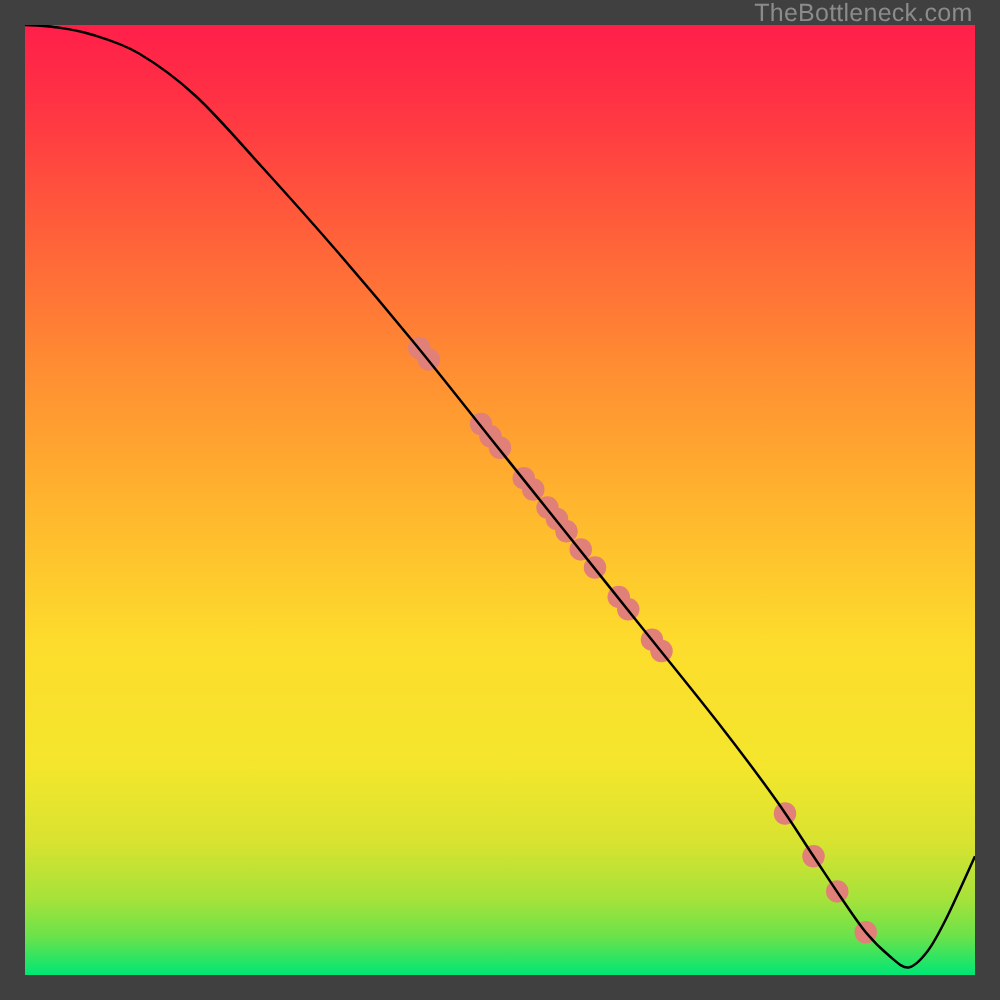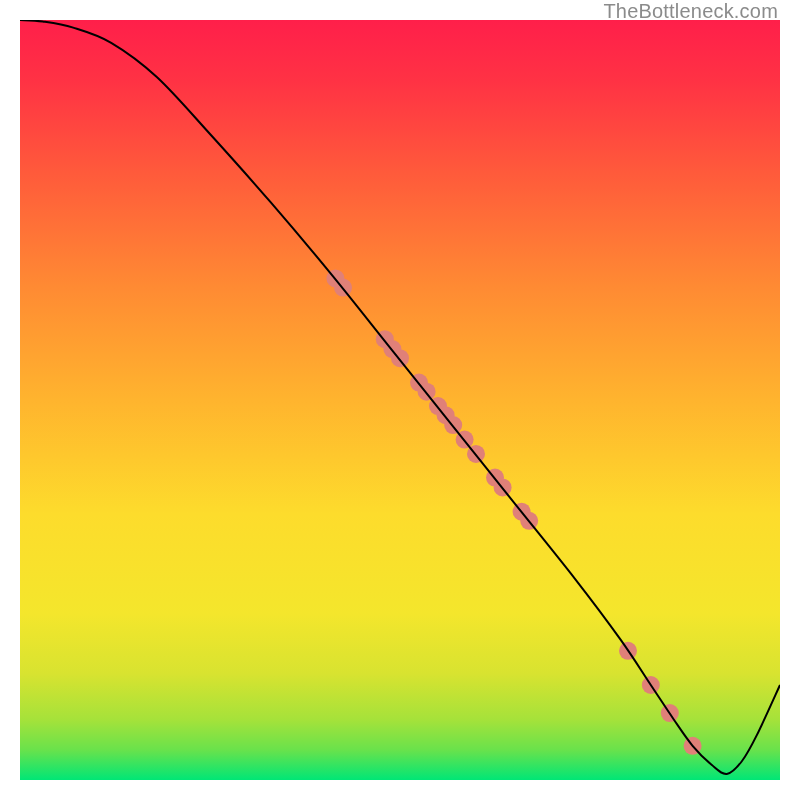--- a/index.html
+++ b/index.html
@@ -7,21 +7,21 @@
     padding: 0;
     width: 800px;
     height: 800px;
     background: #000;
     overflow: hidden;
   }
   .stage {
     position: relative;
     width: 800px;
     height: 800px;
-    background: #ffffff;
+    background: #404040;
   }
   .plot {
     position: absolute;
     left: 20px;
     top: 20px;
     width: 760px;
     height: 760px;
   }
   .watermark {
     position: absolute;

